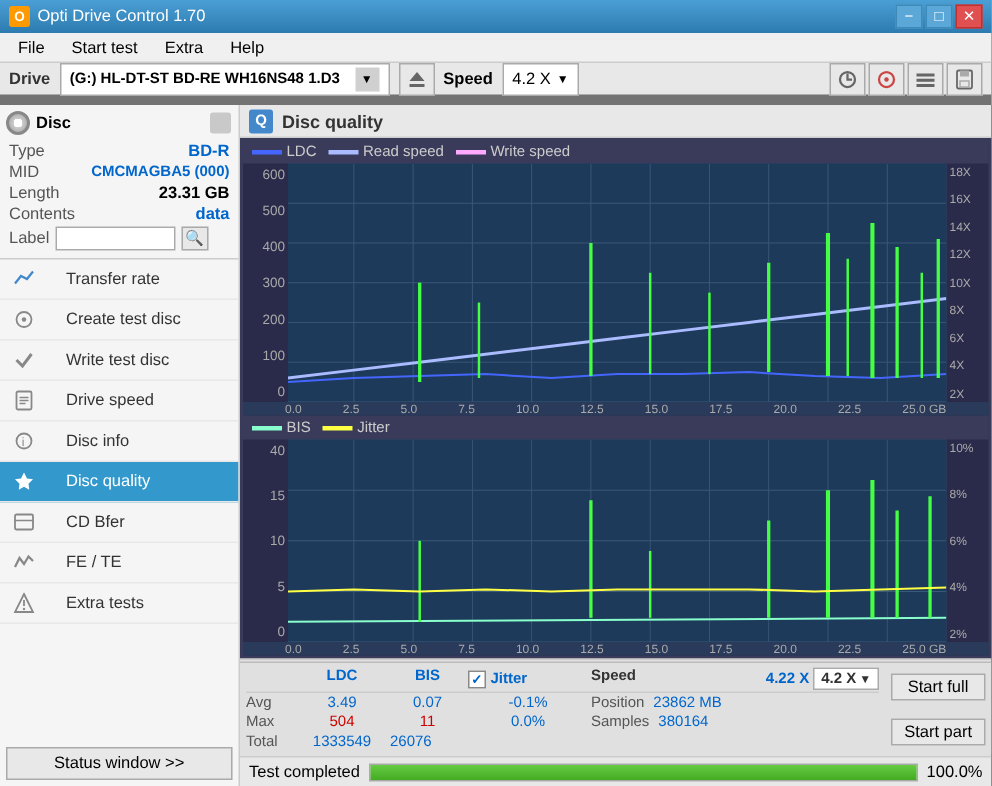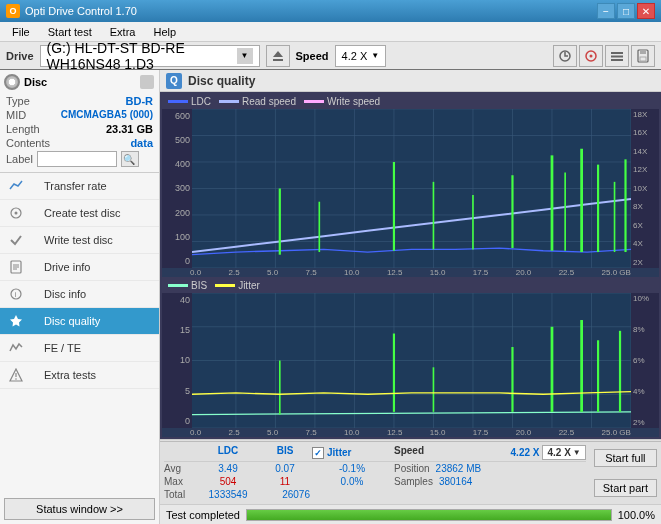--- a/index.html
+++ b/index.html
@@ -11,21 +11,21 @@
     .titlebar-icon { width: 14px; height: 14px; background: #ff9900; border-radius: 2px; font-size: 9px; display: flex; align-items: center; justify-content: center; color: white; font-weight: bold; }
     .titlebar-buttons { display: flex; gap: 2px; }
     .titlebar-btn { width: 18px; height: 16px; background: #5ba8d8; border: 1px solid #3d8ab8; color: white; font-size: 10px; display: flex; align-items: center; justify-content: center; cursor: pointer; }
     .titlebar-btn.close { background: #e05050; border-color: #c03030; }
 
     
     .menubar { background: #f0f0f0; height: 20px; display: flex; align-items: center; padding: 0 4px; border-bottom: 1px solid #ccc; gap: 2px; }
     .menubar-item { padding: 2px 8px; font-size: 11px; cursor: pointer; color: #000; }
 
     
-    .drivebar { background: #e8e8e8; height: 28px; display: flex; align-items: center; padding: 0 6px; border-bottom: 1px solid #737373; gap: 6px; }
+    .drivebar { background: #e8e8e8; height: 28px; display: flex; align-items: center; padding: 0 6px; border-bottom: 7px solid #737373; gap: 6px; }
     .drivebar-label { font-size: 11px; font-weight: bold; color: #333; }
     .drive-select { display: flex; align-items: center; gap: 2px; border: 1px solid #aaa; background: white; padding: 2px 6px; font-size: 11px; height: 22px; flex: 1; }
     .drive-select-text { flex: 1; font-size: 11px; }
     .drive-dropdown-btn { border: none; background: #d0d0d0; width: 16px; height: 100%; display: flex; align-items: center; justify-content: center; cursor: pointer; font-size: 8px; }
     .eject-btn { border: 1px solid #aaa; background: #e8e8e8; width: 24px; height: 22px; display: flex; align-items: center; justify-content: center; cursor: pointer; }
     .speed-label { font-size: 11px; font-weight: bold; }
     .speed-select { border: 1px solid #aaa; background: white; padding: 2px 6px; font-size: 11px; height: 22px; display: flex; align-items: center; gap: 4px; }
     .toolbar-btns { display: flex; gap: 2px; margin-left: auto; }
     .toolbar-btn { width: 24px; height: 22px; border: 1px solid #aaa; background: #e8e8e8; display: flex; align-items: center; justify-content: center; cursor: pointer; font-size: 12px; }
 
@@ -109,21 +109,21 @@
 <div class="menubar">
   <span class="menubar-item">File</span>
   <span class="menubar-item">Start test</span>
   <span class="menubar-item">Extra</span>
   <span class="menubar-item">Help</span>
 </div>
 
 <div class="drivebar">
   <span class="drivebar-label">Drive</span>
   <div class="drive-select" style="flex:1; max-width:220px;">
-    <span class="drive-select-text" style="font-size:14px;">(G:)  HL-DT-ST BD-RE  WH16NS48 1.D3</span>
+    <span class="drive-select-text" style="font-size:10px;font-weight:bold;">(G:)  HL-DT-ST BD-RE  WH16NS48 1.D3</span>
     <div class="drive-dropdown-btn">▼</div>
   </div>
   <div class="eject-btn" title="Eject">
     <svg width="14" height="14" viewBox="0 0 14 14">
       <polygon points="7,2 12,8 2,8" fill="#666"></polygon>
       <rect x="2" y="10" width="10" height="2" fill="#666"></rect>
     </svg>
   </div>
   <span class="speed-label">Speed</span>
   <div class="speed-select">
@@ -225,38 +225,47 @@
       </div>
       <div class="nav-item">
         <div class="nav-item-icon">
           <svg width="14" height="14" viewBox="0 0 14 14">
               <rect x="2" y="1" width="10" height="12" rx="1" stroke="#888" stroke-width="1.2" fill="none"></rect>
               <line x1="4" y1="5" x2="10" y2="5" stroke="#888" stroke-width="1"></line>
               <line x1="4" y1="7" x2="10" y2="7" stroke="#888" stroke-width="1"></line>
               <line x1="4" y1="9" x2="8" y2="9" stroke="#888" stroke-width="1"></line>
             </svg>
         </div>
-        <span>Drive info</span>
+        <span>Drive speed</span>
       </div>
       <div class="nav-item">
         <div class="nav-item-icon">
           <svg width="14" height="14" viewBox="0 0 14 14">
               <circle cx="7" cy="7" r="5" stroke="#888" stroke-width="1.2" fill="none"></circle>
               <text x="5.5" y="10" font-size="8" fill="#888">i</text>
             </svg>
         </div>
         <span>Disc info</span>
       </div>
       <div class="nav-item active">
         <div class="nav-item-icon">
           <svg width="14" height="14" viewBox="0 0 14 14">
               <polygon points="7,1 9,5 13,5.5 10,8.5 10.5,12.5 7,10.5 3.5,12.5 4,8.5 1,5.5 5,5" fill="white"></polygon>
             </svg>
         </div>
         <span>Disc quality</span>
+      </div>
+      <div class="nav-item">
+        <div class="nav-item-icon">
+          <svg width="14" height="14" viewBox="0 0 14 14">
+              <rect x="1" y="2" width="12" height="10" rx="1" stroke="#888" stroke-width="1.2" fill="none"></rect>
+              <line x1="1" y1="6" x2="13" y2="6" stroke="#888" stroke-width="1"></line>
+            </svg>
+        </div>
+        <span>CD Bfer</span>
       </div>
       <div class="nav-item">
         <div class="nav-item-icon">
           <svg width="14" height="14" viewBox="0 0 14 14">
               <polyline points="1,10 4,4 7,8 10,3 13,6" stroke="#888" stroke-width="1.5" fill="none"></polyline>
             </svg>
         </div>
         <span>FE / TE</span>
       </div>
       <div class="nav-item">
@@ -491,21 +500,21 @@
             <span style="width:60px; text-align:center; color:#cc0000;">504</span>
             <span style="width:50px; text-align:center; color:#cc0000;">11</span>
             <span style="width:80px; text-align:center; color:#0066cc;">0.0%</span>
             <span style="color:#555;">Samples</span>
             <span style="color:#0066cc; margin-left:4px;">380164</span>
           </div>
 
           <div style="display:flex; font-size:10px; color:#333; padding:1px 0; gap:2px;">
             <span style="width:32px; color:#555;">Total</span>
             <span style="width:60px; text-align:center; color:#0066cc;">1333549</span>
-            <span style="width:50px; text-align:right; color:#0066cc;">26076</span>
+            <span style="width:50px; text-align:left; color:#0066cc;">26076</span>
           </div>
         </div>
 
         <div style="display:flex; flex-direction:column; gap:12px; padding:3px 4px; justify-content:center;">
           <button class="start-full-btn">Start full</button>
           <button class="start-part-btn">Start part</button>
         </div>
       </div>
     </div>
 

